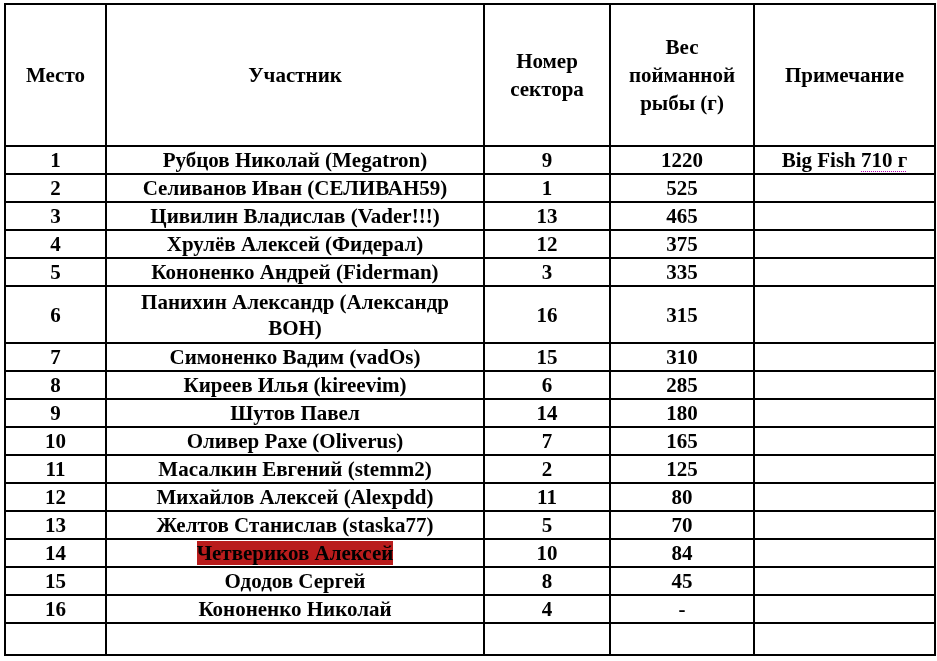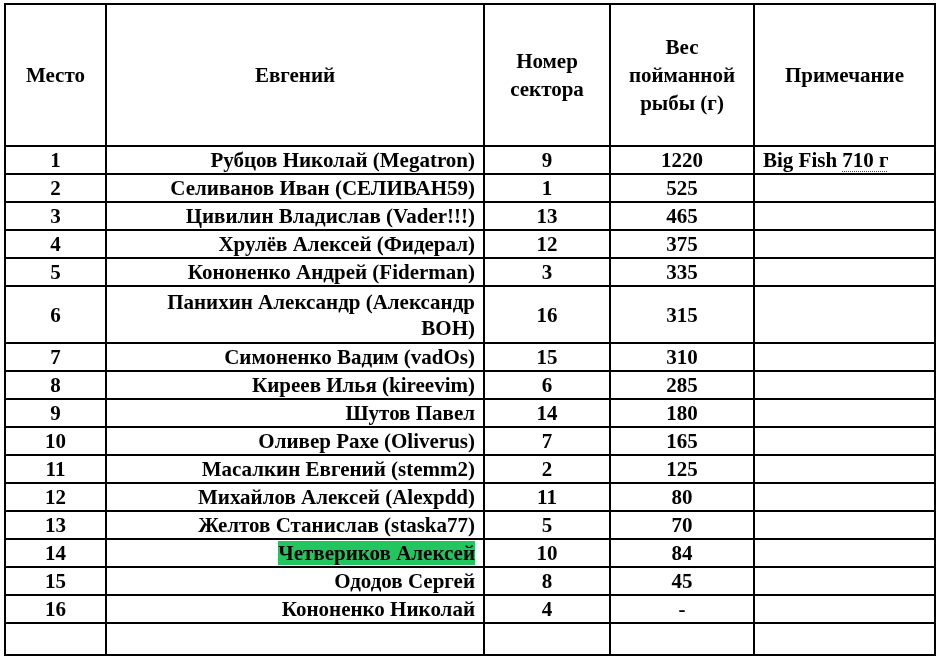--- a/index.html
+++ b/index.html
@@ -31,47 +31,47 @@
       line-height: 26px;
       vertical-align: middle;
       overflow: hidden;
     }
     table.results th {
       text-align: center;
       height: 140px;
       line-height: 28px;
     }
     td.c-place, td.c-sector, td.c-weight { text-align: center; }
-    td.c-name { text-align: right; padding-left: 11px; }
-    td.c-note { padding: 0 4px; border-radius: 8px; }
+    td.c-name { text-align: center; padding-left: 11px; }
+    td.c-note { text-align: center; padding: 0 4px; border-radius: 8px; }
     tr.row td { height: 26px; }
     tr.row.tall td { height: 55px; }
     tr.row.empty td { height: 30px; }
     .note-underline {
       text-decoration: underline dotted #b000b0;
       text-decoration-thickness: 1px;
       text-underline-offset: 4px;
     }
-    .highlight-bg { background: #22c55e; }
+    .highlight-bg { background: #b91c1c; }
   </style>
 </head>
 <body>
 
 <table class="results">
   <colgroup>
     <col style="width:101px">
     <col style="width:378px">
     <col style="width:126px">
     <col style="width:144px">
     <col style="width:181px">
   </colgroup>
   <thead>
     <tr>
       <th>Место</th>
-      <th>Евгений</th>
+      <th>Участник</th>
       <th style="padding:0 14px;border-radius:16px;"><span>Номер сектора</span></th>
       <th style="padding:0 8px;"><span>Вес пойманной рыбы (г)</span></th>
       <th>Примечание</th>
     </tr>
   </thead>
   <tbody id="rows-body">
 
   <tr class="row">
     <td class="c-place">1</td>
     <td class="c-name">Рубцов Николай (Megatron)</td>

